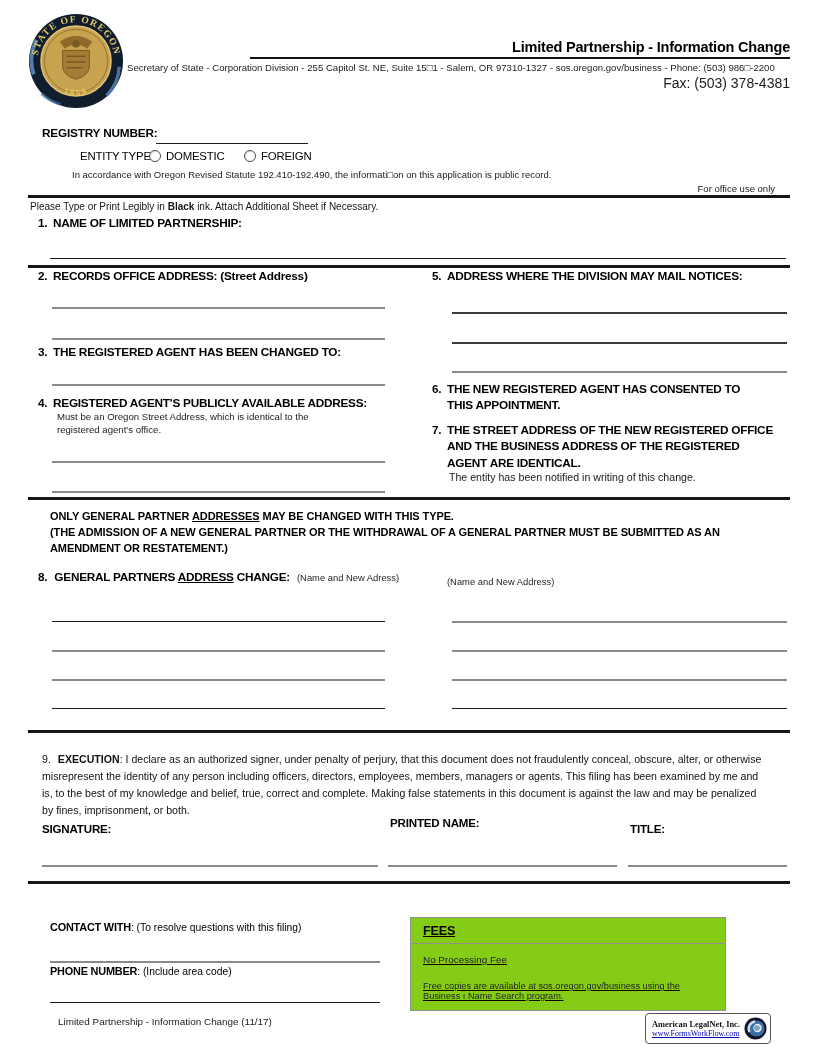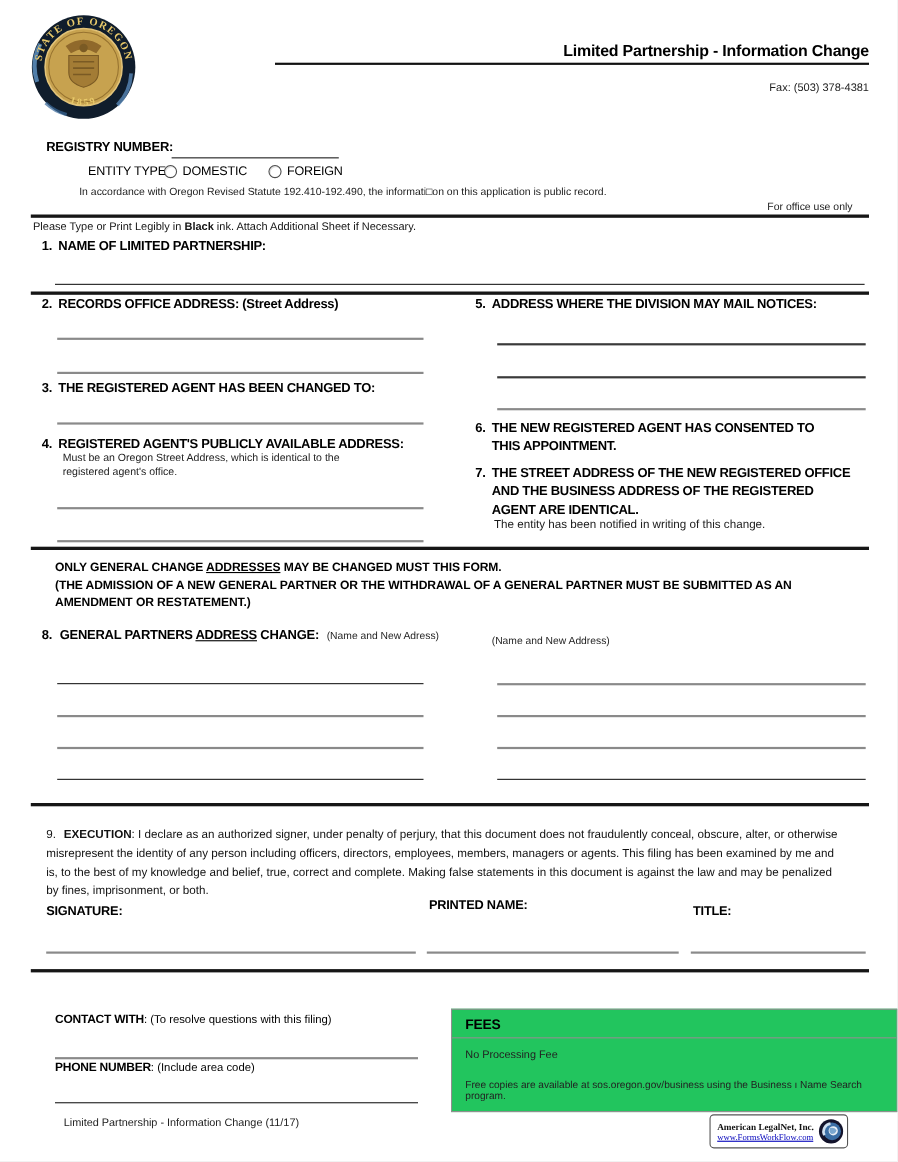--- a/index.html
+++ b/index.html
@@ -15,21 +15,21 @@
   
   .divider { position:absolute; left:28px; right:26px; height:3px; background:#161616; }
   .line-g { position:absolute; height:2px; background:#8a8a8a; }
   .line-k { position:absolute; height:2px; background:#3a3a3a; }
   .line-t { position:absolute; height:1.3px; background:#1d1d1d; }
 
   
   .form-title { top:39px; right:26px; font-size:14.5px; font-weight:bold; letter-spacing:-0.2px; }
   .header-rule { position:absolute; left:250px; right:26px; top:57px; height:2.4px; background:#111; }
   .header-addr { left:127px; top:62px; font-size:9.6px; color:#1c1c1c; }
-  .header-fax  { right:26px; top:75px; font-size:10px; color:#1c1c1c;margin-left:44px; }
+  .header-fax  { right:26px; top:75px; font-size:14px; color:#1c1c1c;margin-left:44px; }
 
   
   .lbl-lg { font-size:11.8px; font-weight:bold; letter-spacing:-0.2px; }
   .lbl-md { font-size:11.4px; letter-spacing:-0.2px; }
   .radio { position:absolute; width:12px; height:12px; border:1.7px solid #4d4d4d; border-radius:50%;
            background:#fff; box-shadow:inset 1px 1px 0 rgba(0,0,0,0.12); }
 
   .small { font-size:9.5px; color:#1b1b1b;padding-left:44px; }
   .sec-head { display:flex; font-size:11.8px; font-weight:bold; letter-spacing:-0.25px; line-height:14.5px; }
   .sec-head .num { flex:none; width:15px; font-weight:bold; }
@@ -41,21 +41,21 @@
 
   .exec { font-size:10.6px; line-height:17px; color:#111; }
   .exec .num { margin-right:7px; }
 
   .sig-lbl { font-size:11.6px; font-weight:bold; letter-spacing:-0.2px; }
 
   .contact-lbl { font-size:10.9px; }
   .contact-lbl b { letter-spacing:-0.2px; }
 
   
-  .fees-box { left:410px; top:917px; width:406px; height:94px; border:1.6px solid #909090; background:#22c55e; }
+  .fees-box { left:410px; top:917px; width:316px; height:94px; border:1.6px solid #909090; background:#84cc16;text-decoration:underline; }
   .fees-head { height:26px; border-bottom:1.6px solid #909090; display:flex; align-items:center; padding-left:12px;
                font-size:12.6px; font-weight:bold; letter-spacing:-0.2px; }
   .fees-body { padding:10px 8px 0 12px; }
   .fees-l1 { font-size:9.9px; color:#222; }
   .fees-l2 { font-size:9.2px; color:#222; margin-top:16px; }
 
   .footer-id { left:58px; top:1016px; font-size:9.9px; color:#222; }
 
   .legalnet { left:645px; top:1013px; width:126px; height:31px; border:1px solid #555; border-radius:4px;
               display:flex; align-items:center; justify-content:space-between; padding:2px 3px 2px 6px; background:#fff; }
@@ -88,20 +88,21 @@
         <textPath href="#sealTopArc" xlink:href="#sealTopArc" startOffset="50%" text-anchor="middle">STATE OF OREGON</textPath>
       </text>
       <text font-family="Liberation Serif, serif" font-size="9.5" font-weight="bold" fill="#e8c96a" letter-spacing="2">
         <textPath href="#sealBottomArc" xlink:href="#sealBottomArc" startOffset="50%" text-anchor="middle">1859</textPath>
       </text>
     </svg>
   </div>
 
   <div class="abs form-title">Limited Partnership - Information Change</div>
   <div class="header-rule"></div>
+  <div class="abs header-addr">Secretary of State - Corporation Division - 255 Capitol St. NE, Suite 15□1 - Salem, OR 97310-1327 - sos.oregon.gov/business - Phone:  (503) 986□-2200</div>
   <div class="abs header-fax">Fax:  (503) 378-4381</div>
 
   <div class="abs lbl-lg" style="left:42px; top:126px;">REGISTRY NUMBER:</div>
   <div class="line-t" style="left:156px; top:143px; width:152px;"></div>
 
   <div class="abs lbl-md" style="left:80px; top:150px;">ENTITY TYPE:</div>
   <div class="radio" style="left:149px; top:150px;"></div>
   <div class="abs lbl-md" style="left:166px; top:150px;">DOMESTIC</div>
   <div class="radio" style="left:244px; top:150px;"></div>
   <div class="abs lbl-md" style="left:261px; top:150px;">FOREIGN</div>
@@ -160,21 +161,21 @@
   </div>
   <div class="abs sec-head" style="left:432px; top:422px; width:352px; line-height:16.3px;">
     <span class="num">7.</span>
     <span style="width:330px;">THE STREET ADDRESS OF THE NEW REGISTERED OFFICE AND THE BUSINESS ADDRESS OF THE REGISTERED AGENT ARE IDENTICAL.</span>
   </div>
   <div class="abs" style="left:449px; top:471px; font-size:10.6px; color:#1a1a1a;">The entity has been notified in writing of this change.</div>
 
   <div class="divider" style="top:497px;"></div>
 
   <div class="abs partner-line" style="left:50px; top:510px;">
-    <span>ONLY GENERAL CHANGE </span><span class="u">ADDRESSES</span><span> MAY BE CHANGED MUST THIS FORM.</span>
+    <span>ONLY GENERAL PARTNER </span><span class="u">ADDRESSES</span><span> MAY BE CHANGED WITH THIS TYPE.</span>
   </div>
   <div class="abs partner-line" style="left:50px; top:526px;">(THE ADMISSION OF A NEW GENERAL PARTNER OR THE WITHDRAWAL OF A GENERAL PARTNER MUST BE SUBMITTED AS AN</div>
   <div class="abs partner-line" style="left:50px; top:542px;">AMENDMENT OR RESTATEMENT.)</div>
 
   <div class="abs" style="left:38px; top:570px; font-size:11.8px; font-weight:bold; letter-spacing:-0.25px;">
     <span style="margin-right:7px;">8.</span><span>GENERAL PARTNERS </span><span class="u">ADDRESS</span><span> CHANGE:</span>
     <span class="hint" style="margin-left:4px;">(Name and New Adress)</span>
   </div>
   <div class="abs hint" style="left:447px; top:576px;">(Name and New Address)</div>
 

